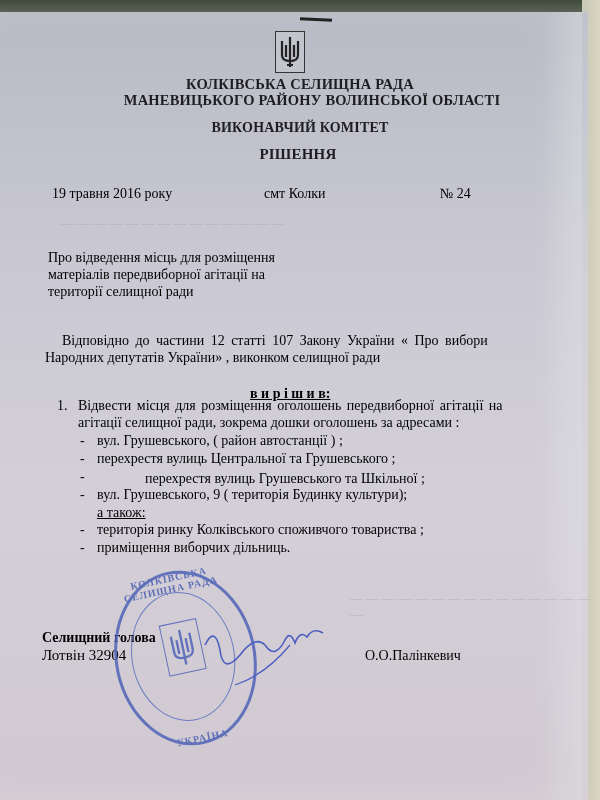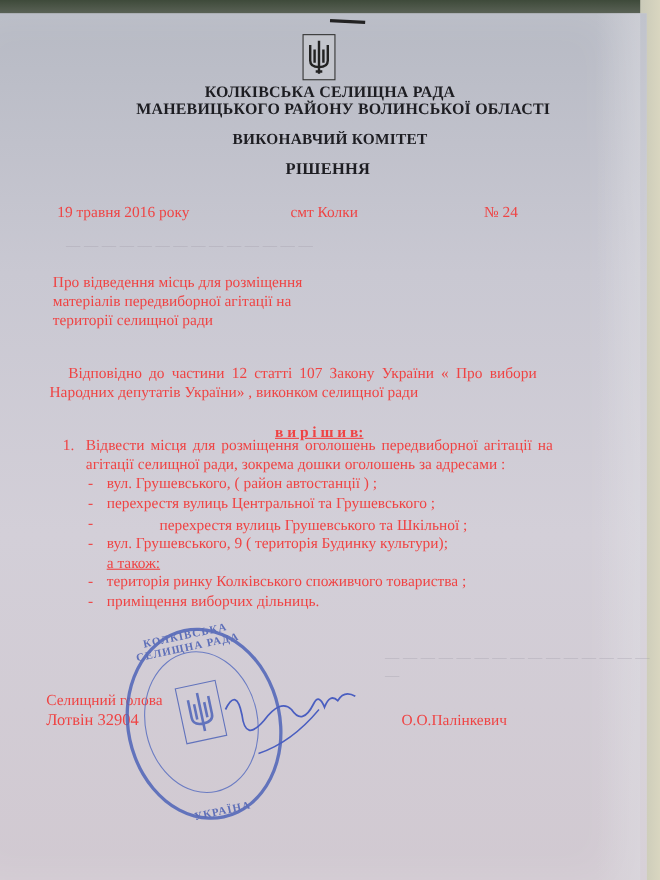--- a/index.html
+++ b/index.html
@@ -26,21 +26,21 @@
     filter: blur(0.6px);
   }
   .topmark { position:absolute; left:300px; top:18px; width:32px; height:3px; background:#222; transform:rotate(3deg); }
   .emblem {
     position:absolute; left:275px; top:31px; width:28px; height:40px;
     border:1px solid #333; display:flex; align-items:center; justify-content:center;
     background:#c3c5cc;
   }
   .emblem svg { width:22px; height:34px; }
   .hdr { position:absolute; left:0; width:600px; text-align:center; font-weight:bold; color:#1d1d22; font-size:14.5px; letter-spacing:0.2px; }
-  .t { position:absolute; color:#ef4444; font-size:14px; white-space:nowrap; }
+  .t { position:absolute; color:#000000; font-size:14px; white-space:nowrap; }
   .b { font-weight:bold; }
   .stamp {
     position:absolute; left:115px; top:570px; width:135px; height:170px;
     border:3px solid #4f64b8; border-radius:50%; transform:rotate(-12deg);
     opacity:0.85;
   }
   .stamp-inner {
     position:absolute; left:14px; top:18px; width:101px; height:128px;
     border:1.5px solid #5a6fc0; border-radius:50%;
   }
@@ -104,21 +104,21 @@
 <div class="t" style="left:80px;top:469px;">-</div>
 <div class="t" style="left:97px;top:471px;margin-left:48px;">перехрестя вулиць Грушевського та Шкільної ;</div>
 <div class="t" style="left:80px;top:487px;">-</div>
 <div class="t" style="left:97px;top:487px;">вул. Грушевського, 9 ( територія Будинку культури);</div>
 <div class="t" style="left:97px;top:505px;text-decoration:underline;">а також:</div>
 <div class="t" style="left:80px;top:522px;">-</div>
 <div class="t" style="left:97px;top:522px;">територія ринку Колківського споживчого товариства ;</div>
 <div class="t" style="left:80px;top:540px;">-</div>
 <div class="t" style="left:97px;top:540px;">приміщення виборчих дільниць.</div>
 
-<div class="t" style="left:42px;top:630px;">Селищний голова</div>
+<div class="t" style="left:42px;top:630px;font-weight:bold;">Селищний голова</div>
 <div class="t" style="left:42px;top:647px;font-size:15px;">Лотвін   32904</div>
 <div class="t" style="left:365px;top:628px;margin-top:20px;">О.О.Палінкевич</div>
 
 <div class="stamp">
   <div class="stamp-text-top">КОЛКІВСЬКА СЕЛИЩНА РАДА</div>
   <div class="stamp-inner"></div>
   <div class="stamp-emblem">
     <svg viewBox="0 0 22 34">
       <path d="M11 2 L11 26 M3 6 L3 20 Q3 26 11 26 Q19 26 19 20 L19 6 M7 10 L7 22 M15 10 L15 22 M11 26 L11 32" stroke="#4f64b8" stroke-width="2" fill="none"></path>
     </svg>

